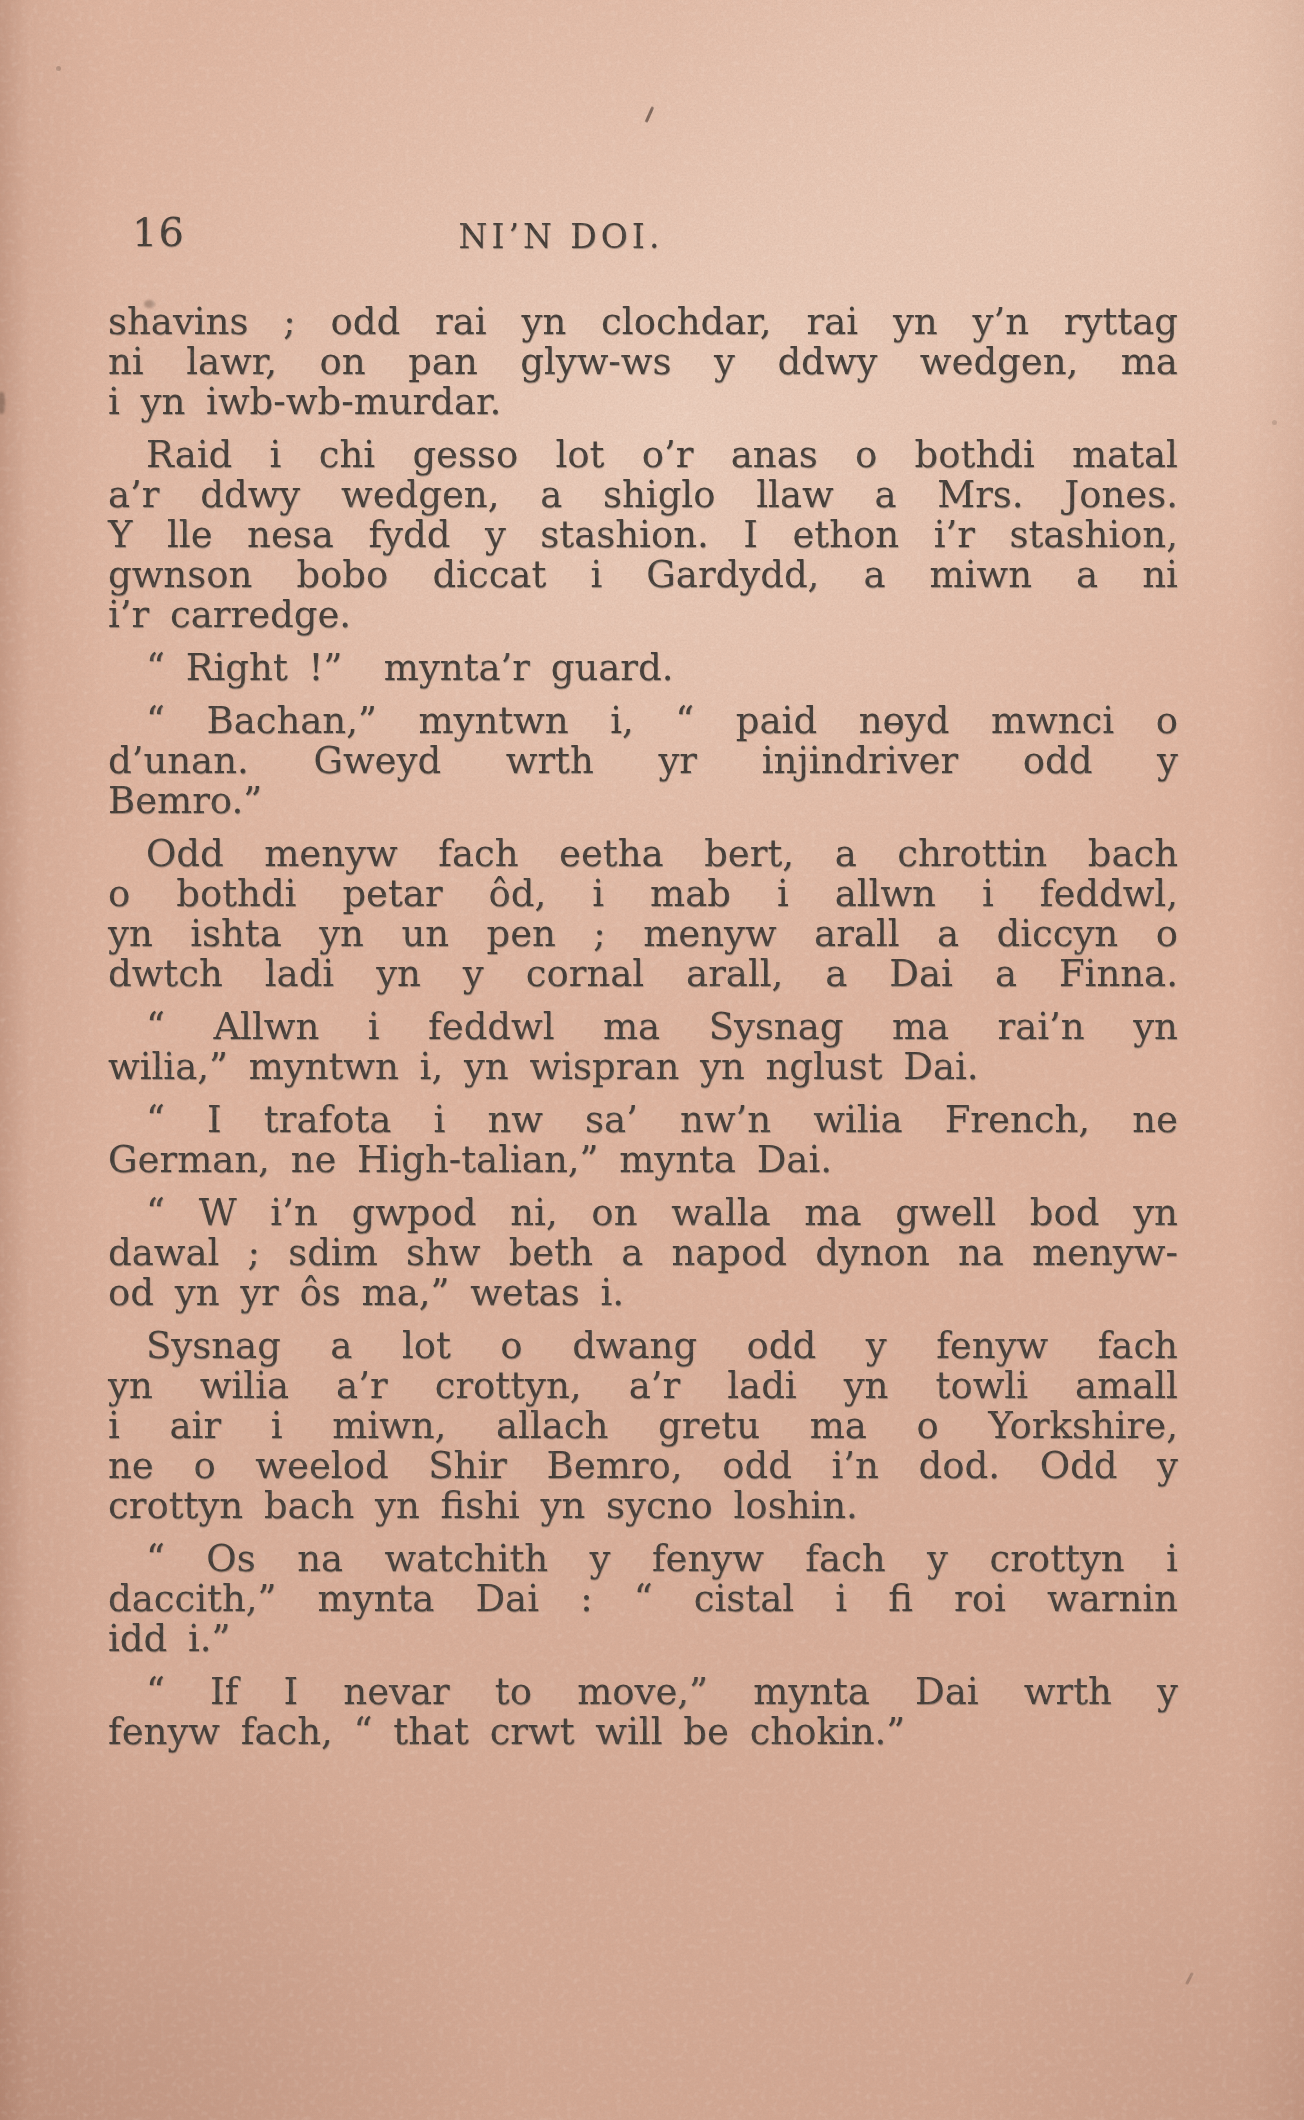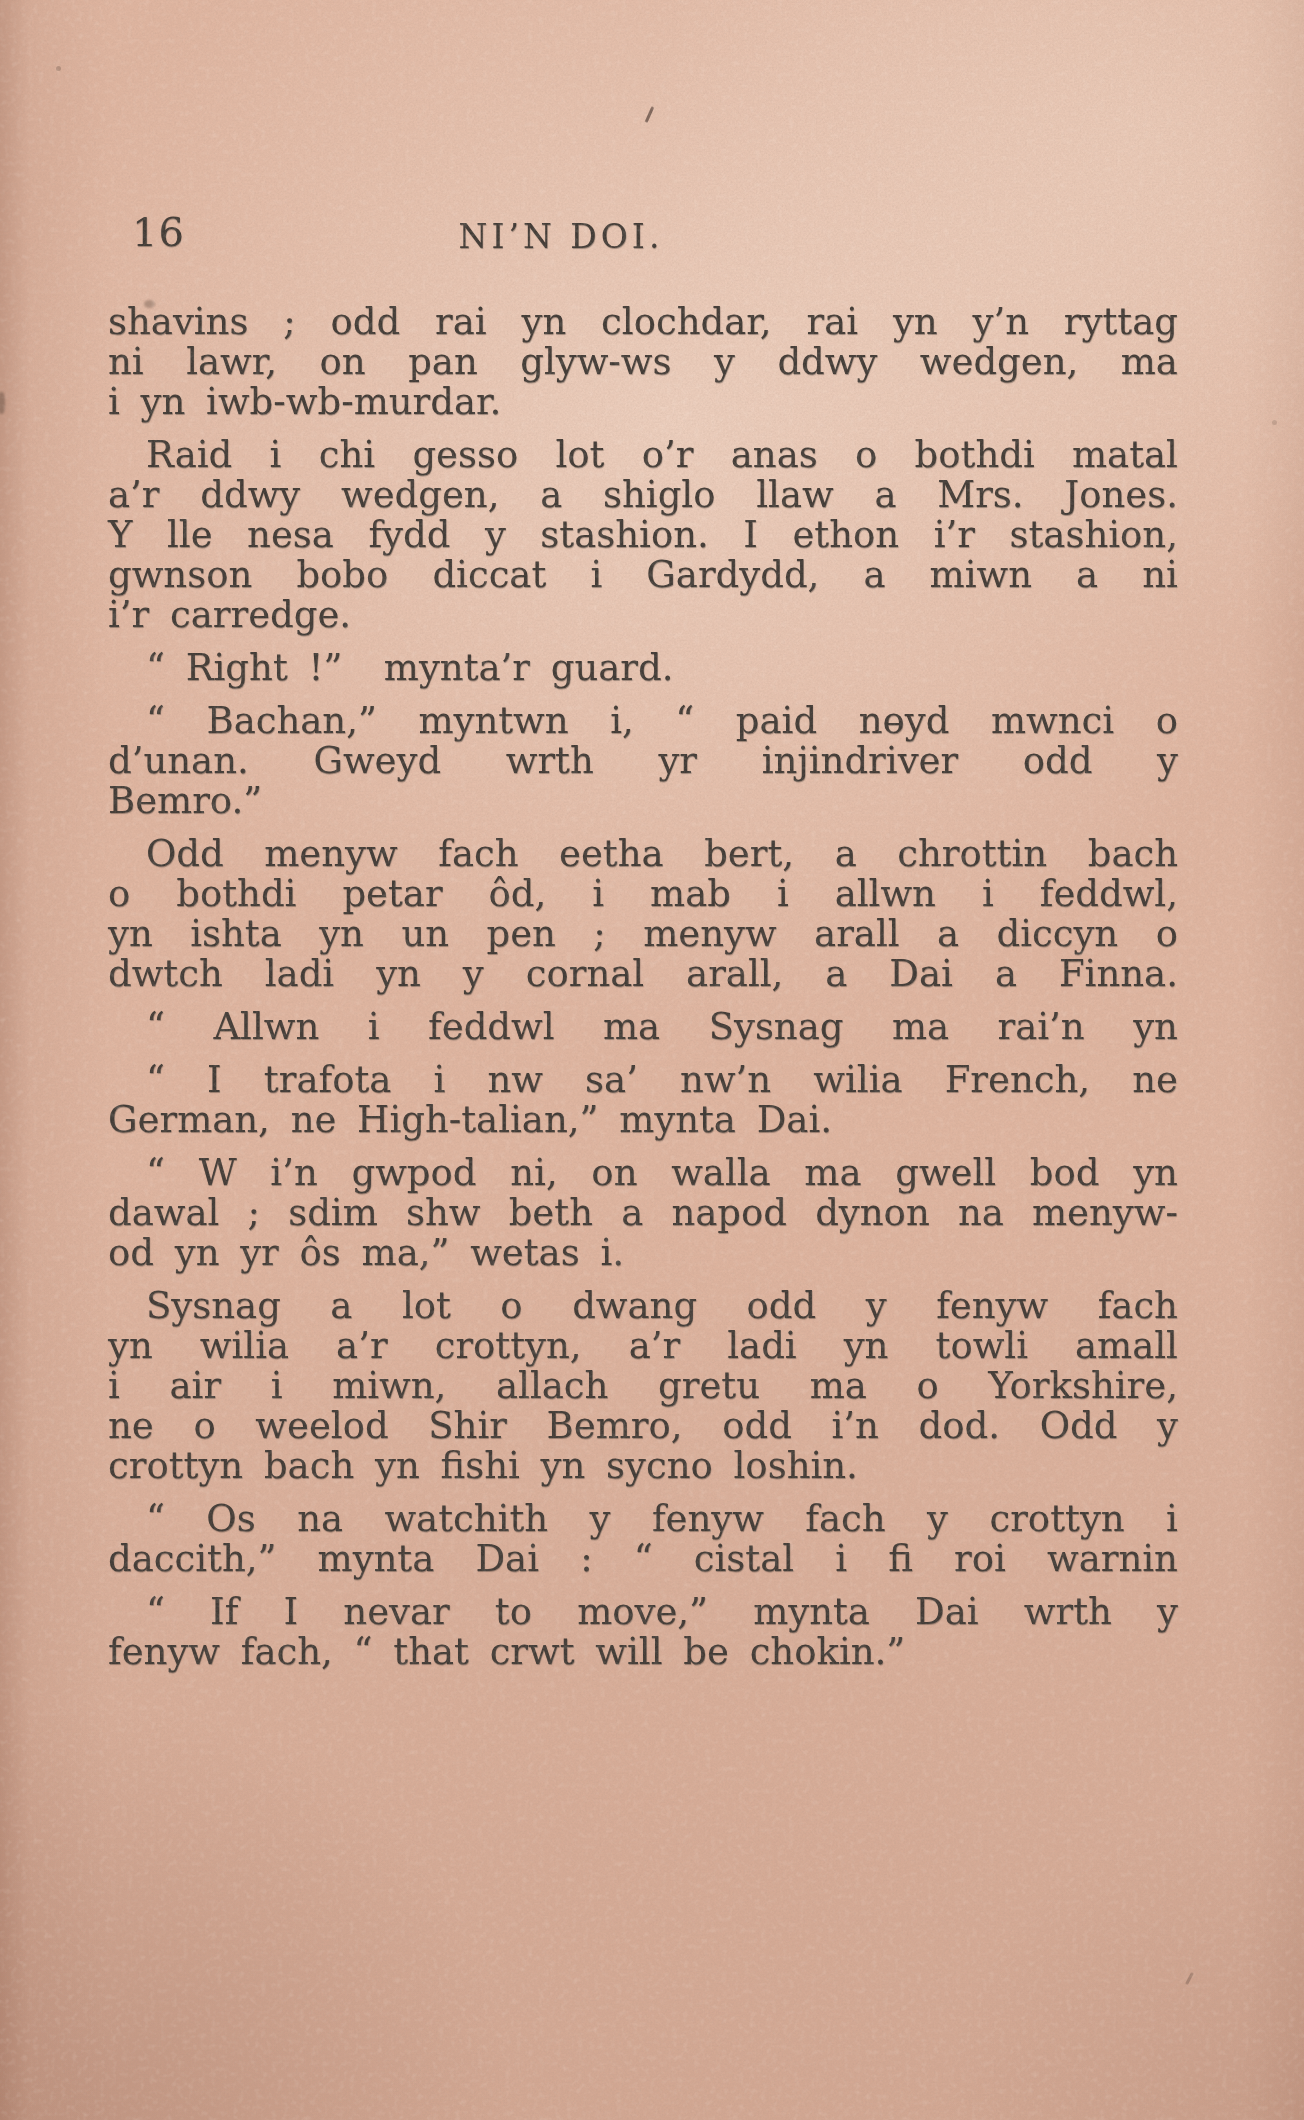--- a/index.html
+++ b/index.html
@@ -210,20 +210,21 @@
           <span>“</span>
           <span>Allwn</span>
           <span>i</span>
           <span>feddwl</span>
           <span>ma</span>
           <span>Sysnag</span>
           <span>ma</span>
           <span>rai’n</span>
           <span>yn</span>
         </div>
+        <div class="line">wilia,” myntwn i, yn wispran yn nglust Dai.</div>
       </div>
       <div class="para indent">
         <div class="line j">
           <span>“</span>
           <span>I</span>
           <span>trafota</span>
           <span>i</span>
           <span>nw</span>
           <span>sa’</span>
           <span>nw’n</span>
@@ -327,20 +328,21 @@
           <span>mynta</span>
           <span>Dai</span>
           <span>:</span>
           <span>“</span>
           <span>cistal</span>
           <span>i</span>
           <span>fi</span>
           <span>roi</span>
           <span>warnin</span>
         </div>
+        <div class="line">idd i.”</div>
       </div>
       <div class="para indent">
         <div class="line j">
           <span>“</span>
           <span>If</span>
           <span>I</span>
           <span>nevar</span>
           <span>to</span>
           <span>move,”</span>
           <span>mynta</span>

